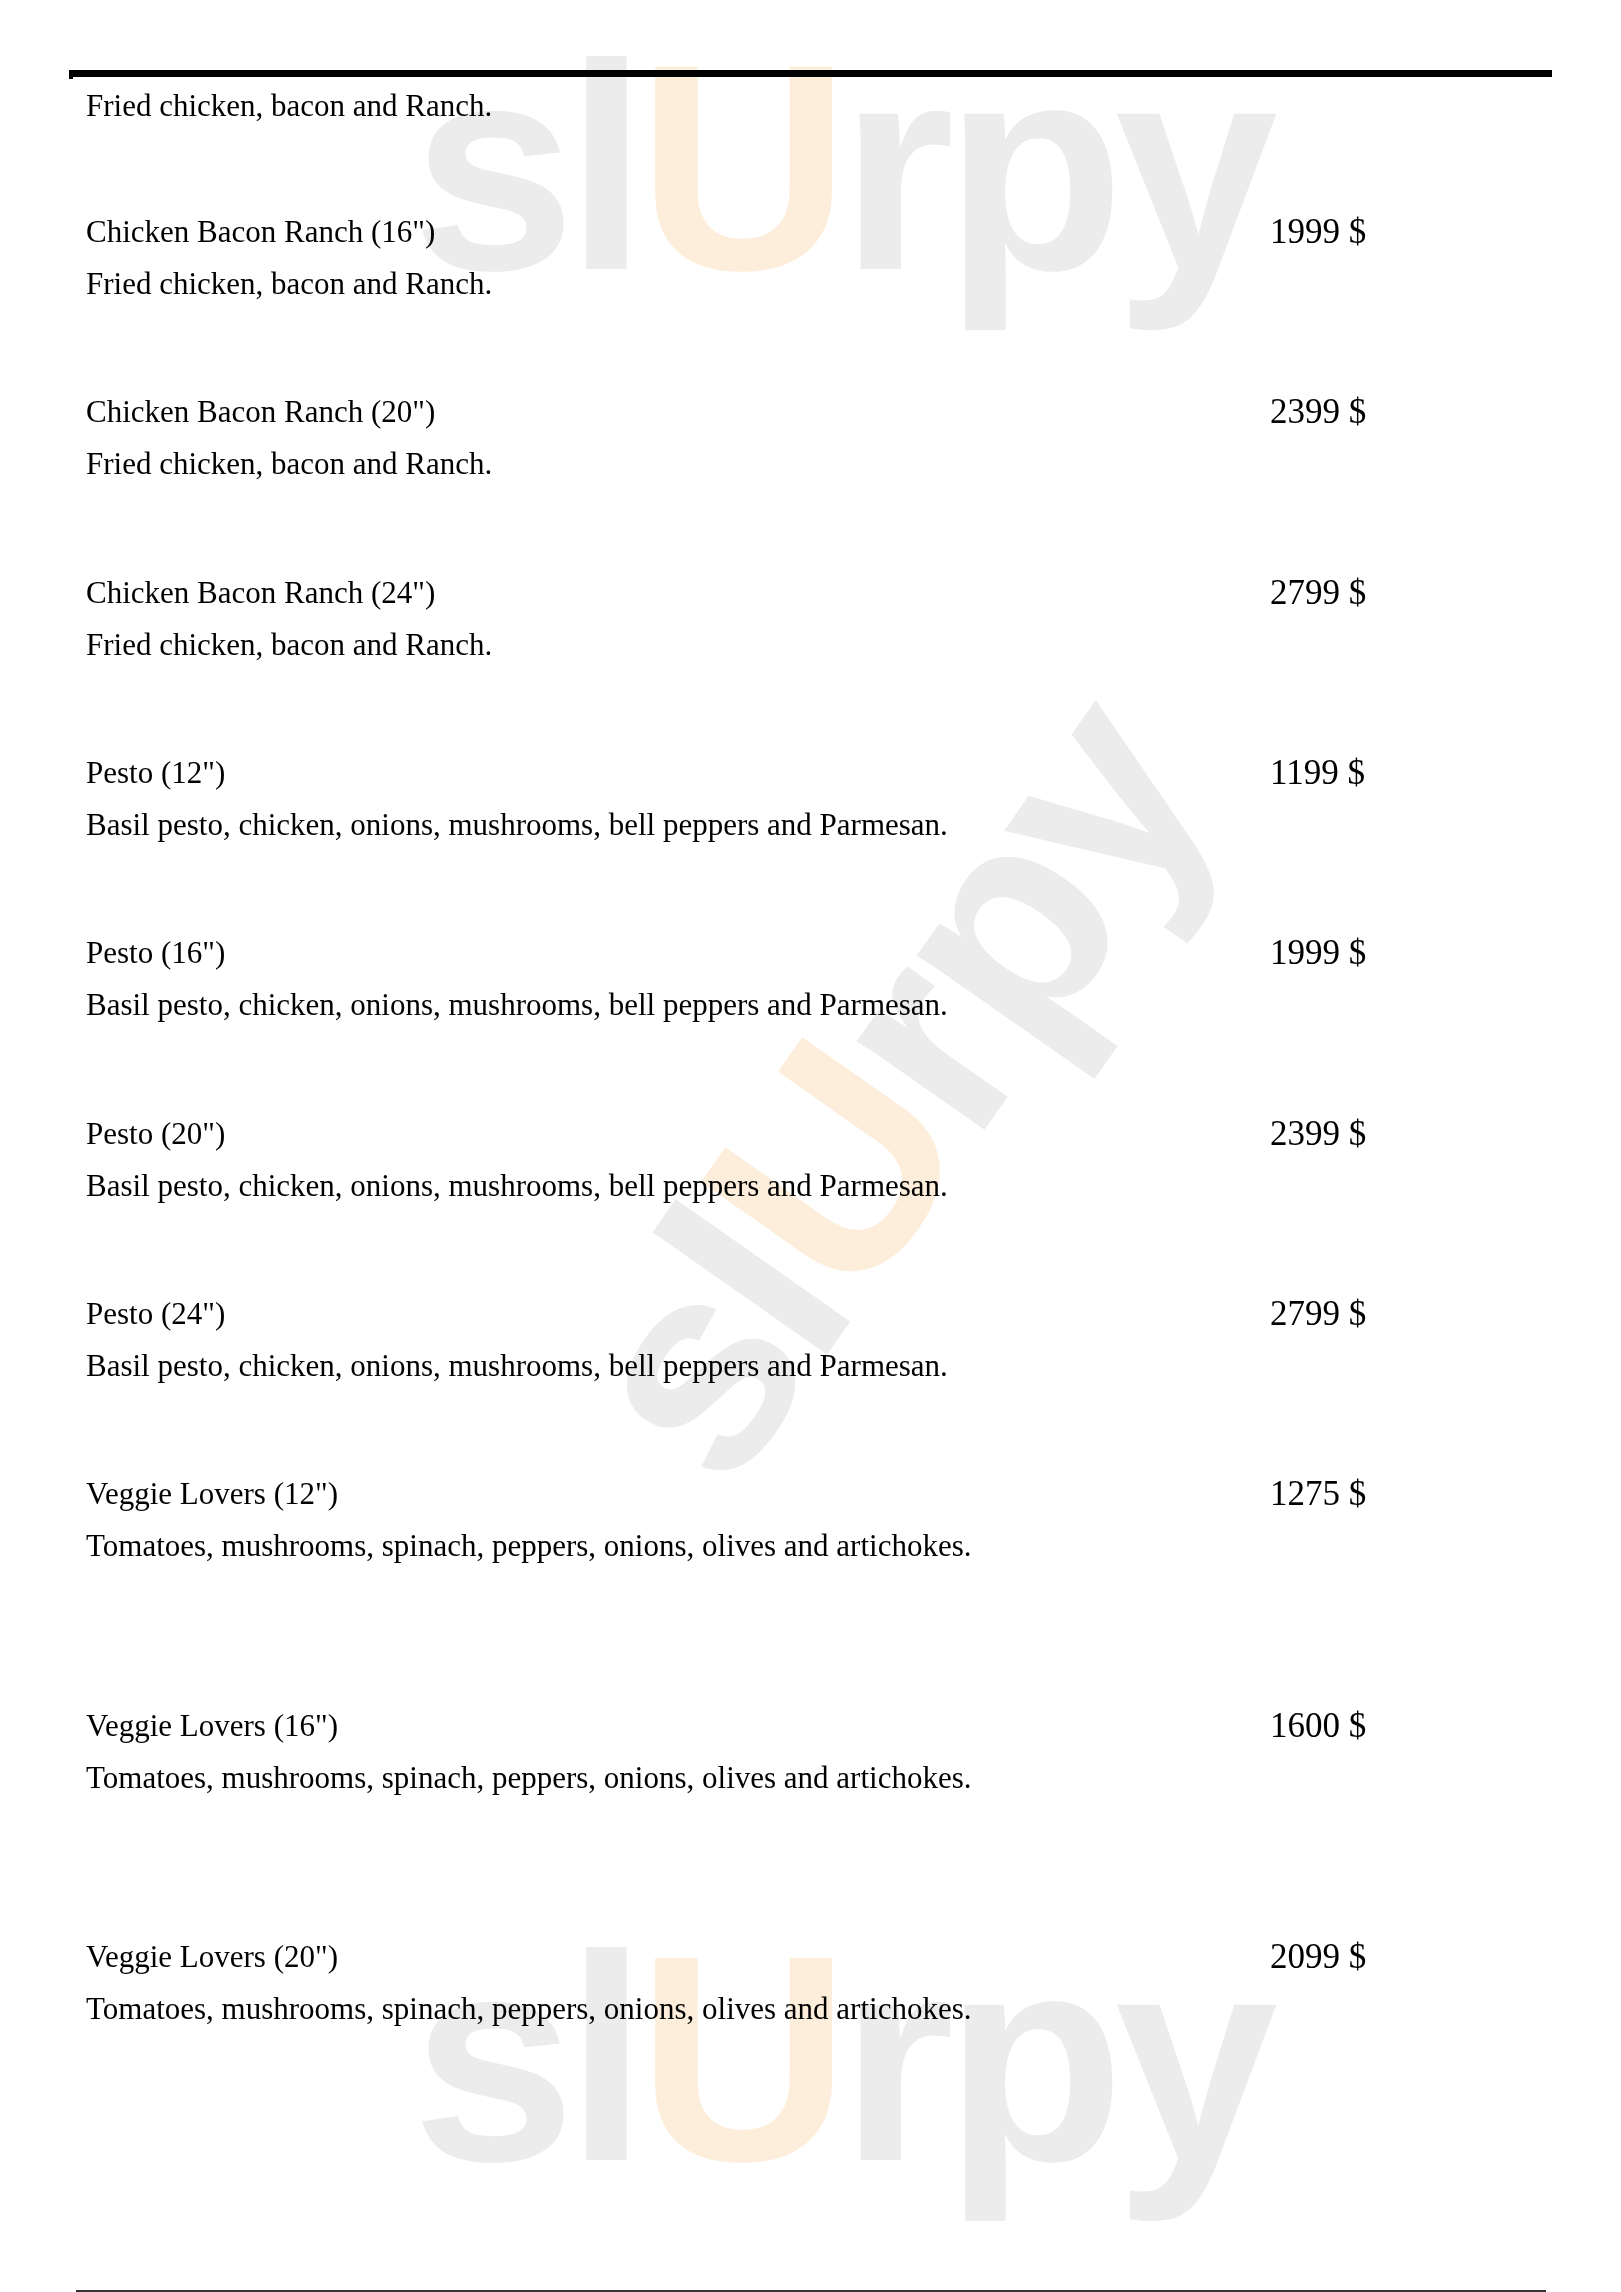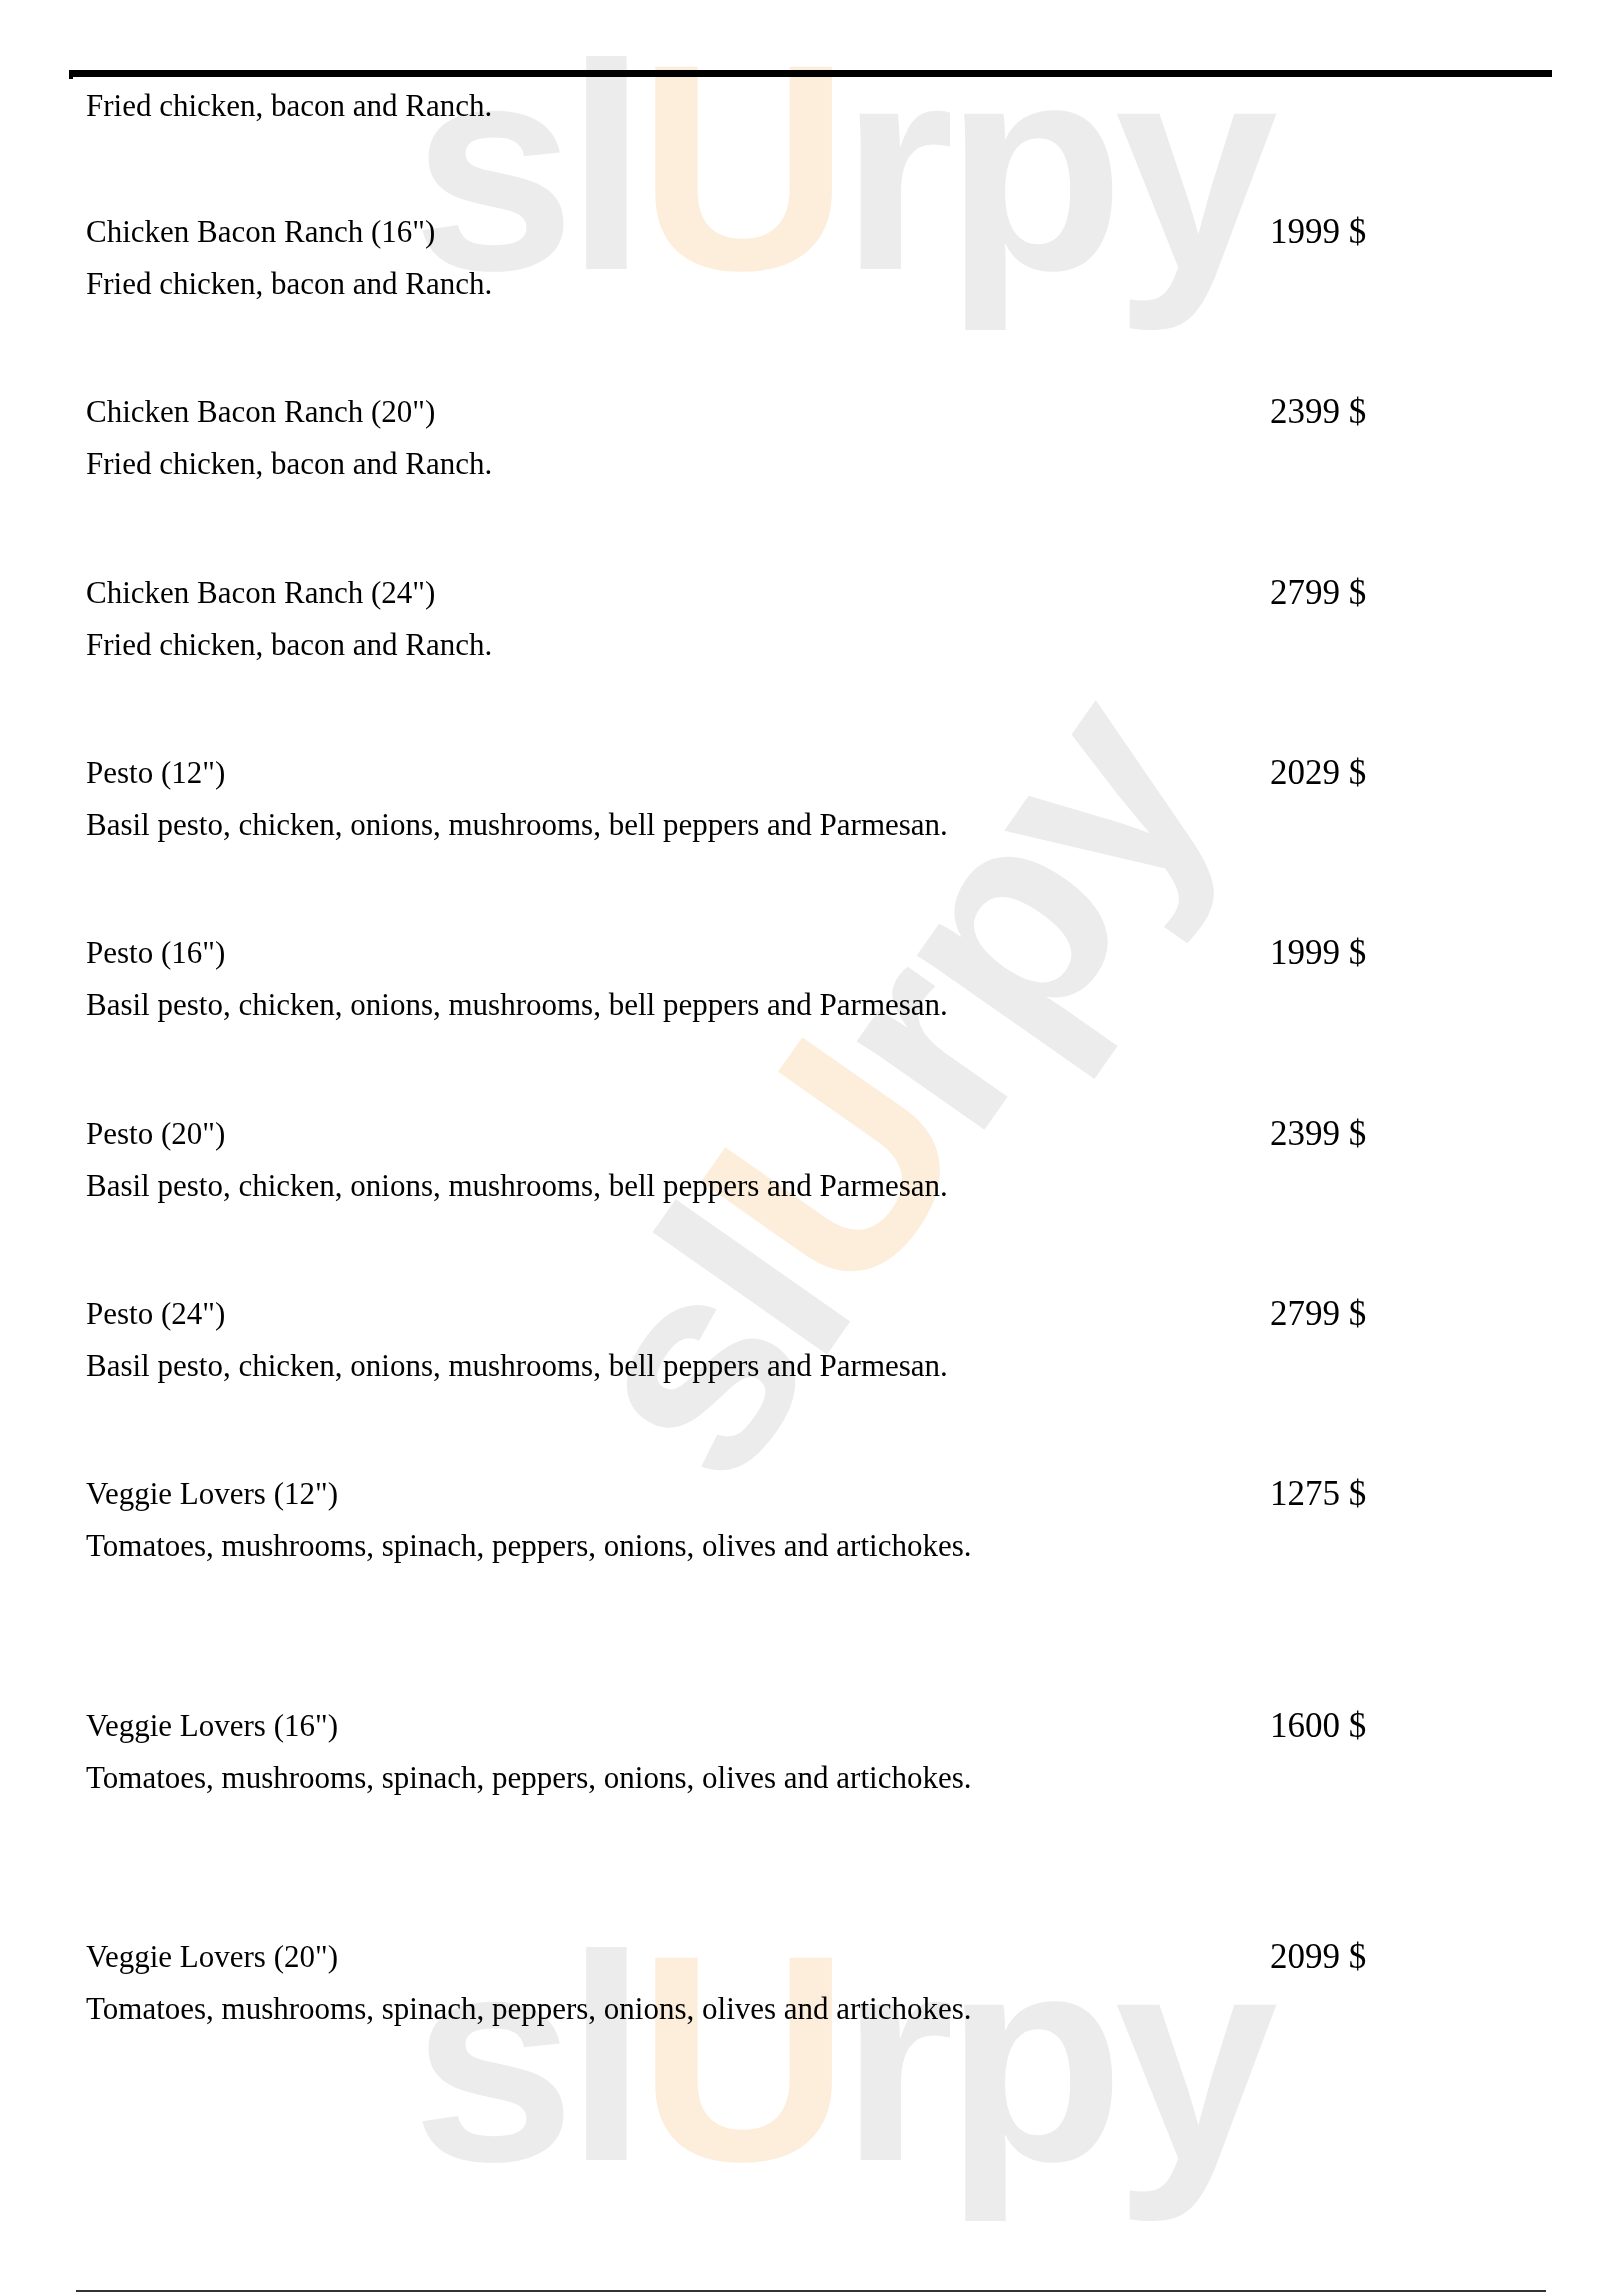--- a/index.html
+++ b/index.html
@@ -45,21 +45,21 @@
   <span class="price">2399 $</span>
 </div>
 <div class="item" style="top:567px">
   <span class="name">Chicken Bacon Ranch (24")</span>
   <span class="desc">Fried chicken, bacon and Ranch.</span>
   <span class="price">2799 $</span>
 </div>
 <div class="item" style="top:747px">
   <span class="name">Pesto (12")</span>
   <span class="desc">Basil pesto, chicken, onions, mushrooms, bell peppers and Parmesan.</span>
-  <span class="price">2029 $</span>
+  <span class="price">1199 $</span>
 </div>
 <div class="item" style="top:927px">
   <span class="name">Pesto (16")</span>
   <span class="desc">Basil pesto, chicken, onions, mushrooms, bell peppers and Parmesan.</span>
   <span class="price">1999 $</span>
 </div>
 <div class="item" style="top:1108px">
   <span class="name">Pesto (20")</span>
   <span class="desc">Basil pesto, chicken, onions, mushrooms, bell peppers and Parmesan.</span>
   <span class="price">2399 $</span>

